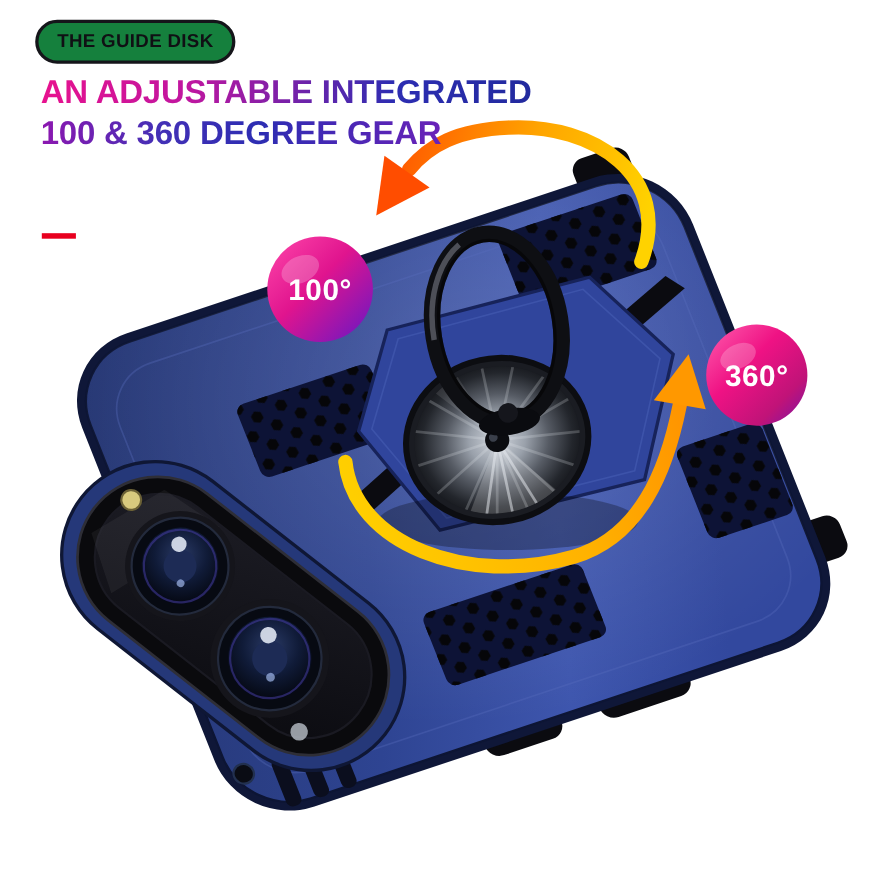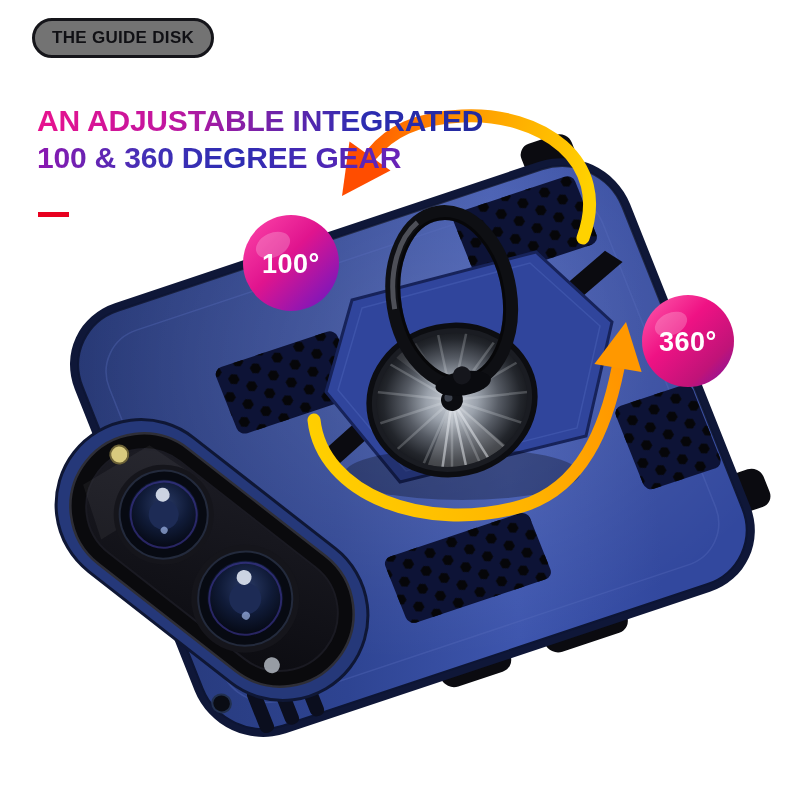--- a/index.html
+++ b/index.html
@@ -9,27 +9,27 @@
   }
   *{box-sizing:border-box;}
   html,body{margin:0;padding:0;}
   body{
     width:800px;height:800px;background:#ffffff;overflow:hidden;position:relative;
     font-family:"Liberation Sans","DejaVu Sans",sans-serif;
   }
   .stage{position:relative;width:800px;height:800px;}
   svg.product{position:absolute;left:0;top:0;display:block;z-index:1;}
   .badge-pill{
-    position:absolute;left:32px;top:18px;z-index:3;background:#737373;
+    position:absolute;left:32px;top:18px;z-index:3;background:#15803d;
     border:3px solid #15151a;border-radius:24px;padding:7px 17px;
     font-size:17px;font-weight:700;color:#101014;letter-spacing:.3px;white-space:nowrap;
   }
   .heading{position:absolute;left:37px;top:66px;z-index:3;font-weight:800;font-size:30px;line-height:37px;letter-spacing:-0.2px;}
   .h-line{width:max-content;background-clip:text;-webkit-background-clip:text;color:transparent;}
-  .h1g{background-image:linear-gradient(92deg,var(--pink) 0%,#c016a0 30%,var(--blue) 72%,#222a9e 100%);margin-top:36px;}
+  .h1g{background-image:linear-gradient(92deg,var(--pink) 0%,#c016a0 30%,var(--blue) 72%,#222a9e 100%);}
   .h2g{background-image:linear-gradient(92deg,#8d17b0 0%,#4330b6 30%,var(--blue) 55%,#6a22b8 100%);text-align:right;}
   .h3g{background-image:linear-gradient(92deg,var(--pink) 0%,#d8149a 100%);}
   .dash{position:absolute;left:38px;top:212px;width:31px;height:5px;background:var(--red);z-index:3;}
 </style>
 </head>
 <body>
 
 <div class="stage">
 
   <svg class="product" width="800" height="800" viewBox="0 0 800 800" font-family="Liberation Sans, DejaVu Sans, sans-serif">

